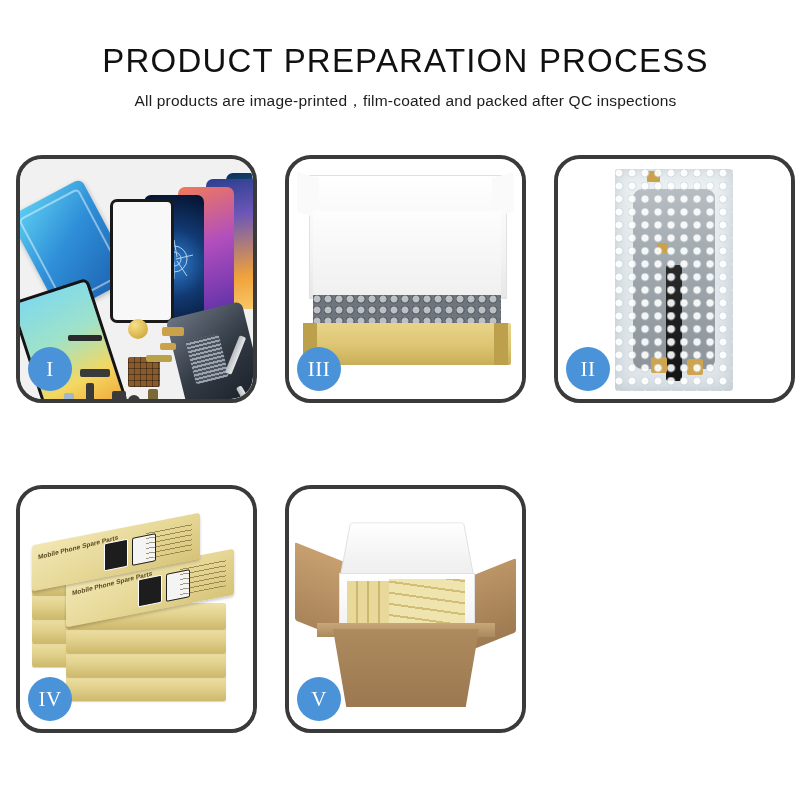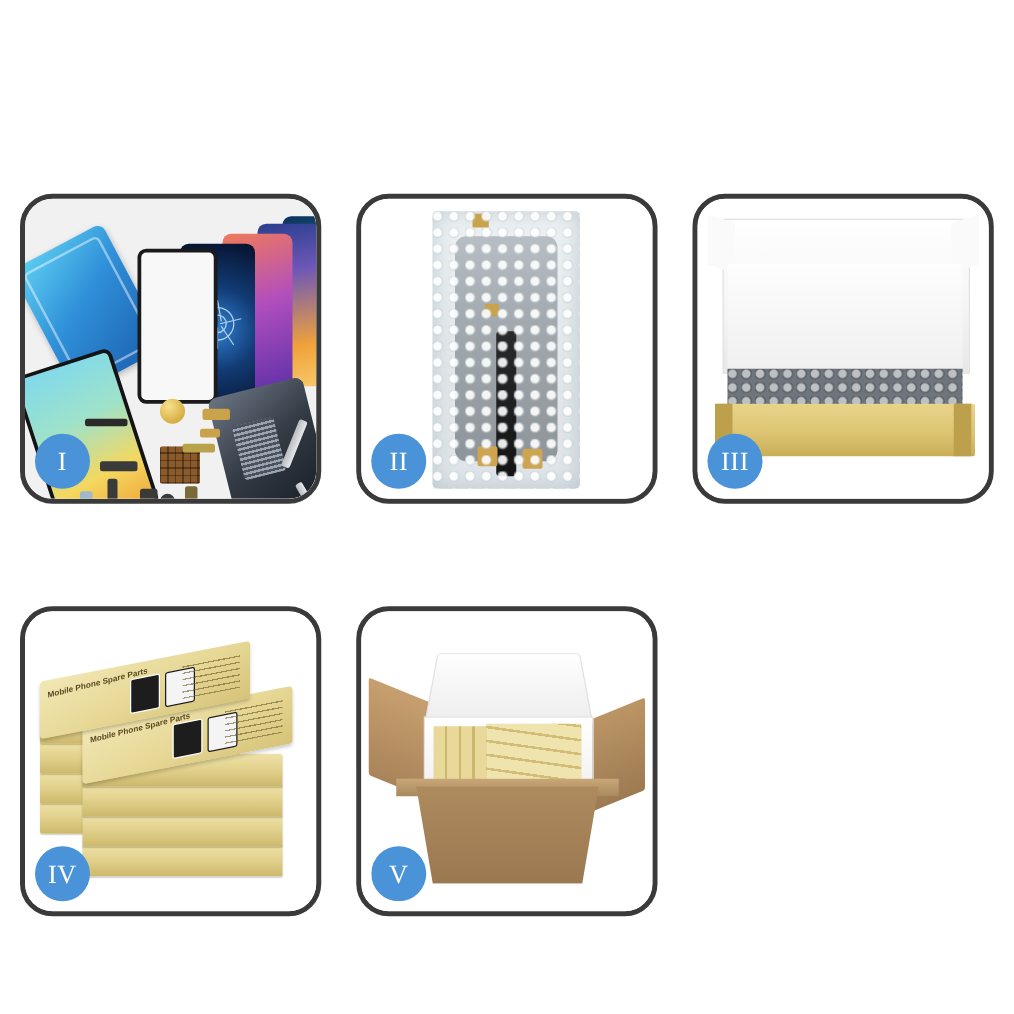--- a/index.html
+++ b/index.html
@@ -274,20 +274,24 @@
     position:absolute;left:26px;top:52px;width:178px;height:8px;
     background:rgba(120,95,62,.35);transform:rotate(12deg);
   }
   .k-tape{position:absolute;background:rgba(140,110,72,.55);border-radius:1px;}
 </style>
 </head>
 <body>
 
 <div class="page">
 
+  <div class="header">
+    <h1 class="title">PRODUCT PREPARATION PROCESS</h1>
+    <p class="subtitle">All products are image-printed，film-coated and packed after QC inspections</p>
+  </div>
 
   <div class="grid">
 
     <div class="panel">
       <div class="panel-inner p1">
         <div class="scr scr-blue"></div>
         <div class="scr scr-teal"></div>
         <div class="scr scr-orange"></div>
         <div class="scr scr-purple"></div>
         <div class="scr scr-dark">
@@ -315,46 +319,46 @@
         <div class="sm" style="left:128px;top:230px;width:10px;height:14px;background:#7a6a3a;"></div>
         <div class="sm" style="left:44px;top:234px;width:10px;height:16px;background:#9fb8cc;"></div>
         <div class="sm" style="left:126px;top:196px;width:26px;height:7px;background:#b9a24a;"></div>
         <div class="tool" style="left:212px;top:176px;width:7px;height:40px;transform:rotate(22deg);"></div>
         <div class="tool" style="left:222px;top:226px;width:6px;height:26px;transform:rotate(-30deg);"></div>
       </div>
       <div class="badge">I</div>
     </div>
 
     <div class="panel">
+      <div class="panel-inner p3">
+        <div class="b3-lid"></div>
+        <div class="b3-lidflapL"></div>
+        <div class="b3-lidflapR"></div>
+        <div class="b3-foam"></div>
+        <div class="b3-bubble"></div>
+        <div class="b3-tray"></div>
+        <div class="b3-trayend"></div>
+        <div class="b3-trayend2"></div>
+      </div>
+      <div class="badge">III</div>
+    </div>
+
+    <div class="panel">
       <div class="panel-inner p2">
         <div class="bw-bag">
           <div class="bw-screen"></div>
           <div class="bw-cable"></div>
           <div class="bw-conn" style="left:36px;bottom:18px;"></div>
           <div class="bw-conn" style="right:30px;bottom:16px;"></div>
           <div class="bw-tape" style="left:32px;top:2px;width:13px;height:11px;"></div>
           <div class="bw-tape" style="left:42px;top:74px;width:11px;height:10px;"></div>
           <div class="bubbles"></div>
         </div>
       </div>
       <div class="badge">II</div>
-    </div>
-
-    <div class="panel">
-      <div class="panel-inner p3">
-        <div class="b3-lid"></div>
-        <div class="b3-lidflapL"></div>
-        <div class="b3-lidflapR"></div>
-        <div class="b3-foam"></div>
-        <div class="b3-bubble"></div>
-        <div class="b3-tray"></div>
-        <div class="b3-trayend"></div>
-        <div class="b3-trayend2"></div>
-      </div>
-      <div class="badge">III</div>
     </div>
 
     <div class="panel">
       <div class="panel-inner p4">
         <div class="stack">
 
           <div class="ybox" style="left:0;top:128px;"></div>
           <div class="ybox" style="left:0;top:104px;"></div>
           <div class="ybox" style="left:0;top:80px;"></div>
           <div class="ybox" style="left:0;top:56px;"></div>

